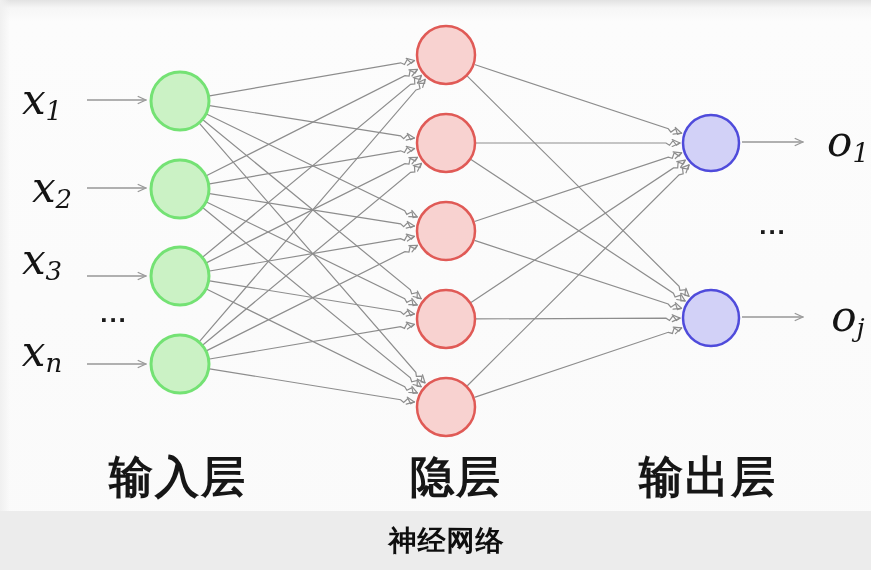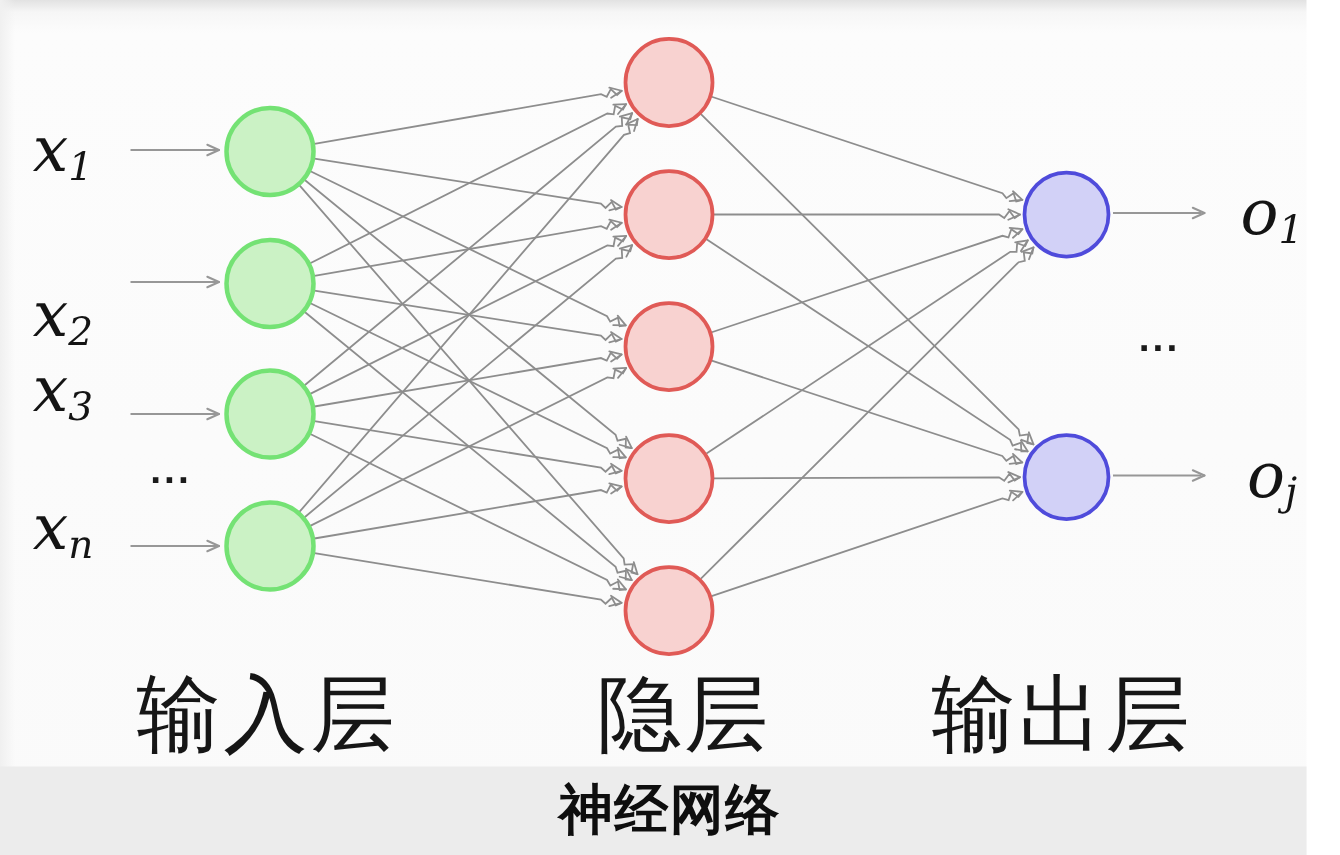--- a/index.html
+++ b/index.html
@@ -16,27 +16,27 @@
     font-family:"DejaVu Serif","Liberation Serif",serif;
     font-style:italic;font-size:42px;line-height:1;color:#141414;white-space:nowrap;
   }
   .io-label sub{font-size:26px;line-height:0;vertical-align:-0.22em;}
   .ellipsis{
     position:absolute;transform:translate(-50%,-50%);
     font-size:26px;font-weight:700;letter-spacing:2px;color:#1a1a1a;line-height:1;
   }
   .layer-label{
     position:absolute;transform:translate(-50%,-50%);
-    font-size:56px;font-weight:400;letter-spacing:2px;color:#161616;white-space:nowrap;
+    font-size:44px;font-weight:700;letter-spacing:2px;color:#161616;white-space:nowrap;
   }
   .title-band{
     position:absolute;left:0;top:511px;width:893px;height:59px;background:#ececec;
     display:flex;align-items:center;justify-content:center;
   }
-  .caption{font-size:36px;font-weight:700;color:#0e0e0e;letter-spacing:1px;font-family:Liberation Serif, serif;}
+  .caption{font-size:28px;font-weight:700;color:#0e0e0e;letter-spacing:1px;font-family:Liberation Serif, serif;}
 </style>
 </head>
 <body>
 
 <div class="canvas">
   <svg id="net-svg" width="893" height="570">
       <g>
         <path d="M209.6,95.9 L400.7,62.8 L404.5,64.5 L407.2,59.4 L411.4,63.3 L414.5,60.5" fill="none" stroke="#8d8d8d" stroke-width="1.2"></path>
         <line x1="414.5" y1="60.5" x2="406.2" y2="58.4" stroke="#8d8d8d" stroke-width="1.2" stroke-linecap="round"></line>
         <line x1="414.5" y1="60.5" x2="407.4" y2="65.2" stroke="#8d8d8d" stroke-width="1.2" stroke-linecap="round"></line>
@@ -223,21 +223,21 @@
       <circle cx="446" cy="55" r="29" fill="#f8d2d0" stroke="#e05a56" stroke-width="2.5"></circle>
       <circle cx="446" cy="143" r="29" fill="#f8d2d0" stroke="#e05a56" stroke-width="2.5"></circle>
       <circle cx="446" cy="231" r="29" fill="#f8d2d0" stroke="#e05a56" stroke-width="2.5"></circle>
       <circle cx="446" cy="319" r="29" fill="#f8d2d0" stroke="#e05a56" stroke-width="2.5"></circle>
       <circle cx="446" cy="407" r="29" fill="#f8d2d0" stroke="#e05a56" stroke-width="2.5"></circle>
       <circle cx="711" cy="143" r="28" fill="#d2d1f7" stroke="#4f4bdb" stroke-width="2.5"></circle>
       <circle cx="711" cy="318" r="28" fill="#d2d1f7" stroke="#4f4bdb" stroke-width="2.5"></circle>
     </svg>
 
   <div class="io-label" style="left: 42px; top: 100px;"><span>x</span><sub>1</sub></div>
-  <div class="io-label" style="left: 42px; top: 188px; margin-top: 22px;"><span>x</span><sub>2</sub></div>
+  <div class="io-label" style="left: 52px; top: 188px;"><span>x</span><sub>2</sub></div>
   <div class="io-label" style="left: 42px; top: 260px;"><span>x</span><sub>3</sub></div>
   <div class="io-label" style="left: 42px; top: 352px;"><span>x</span><sub>n</sub></div>
   <div class="ellipsis" style="left: 114px; top: 313px;">...</div>
 
   <div class="io-label" style="left: 848px; top: 142px;"><span>o</span><sub>1</sub></div>
   <div class="io-label" style="left: 848px; top: 317px;"><span>o</span><sub>j</sub></div>
   <div class="ellipsis" style="left: 773px; top: 225px;">...</div>
 
   <div class="layer-label" style="left: 178px; top: 477px;">输入层</div>
   <div class="layer-label" style="left: 456px; top: 477px;">隐层</div>

